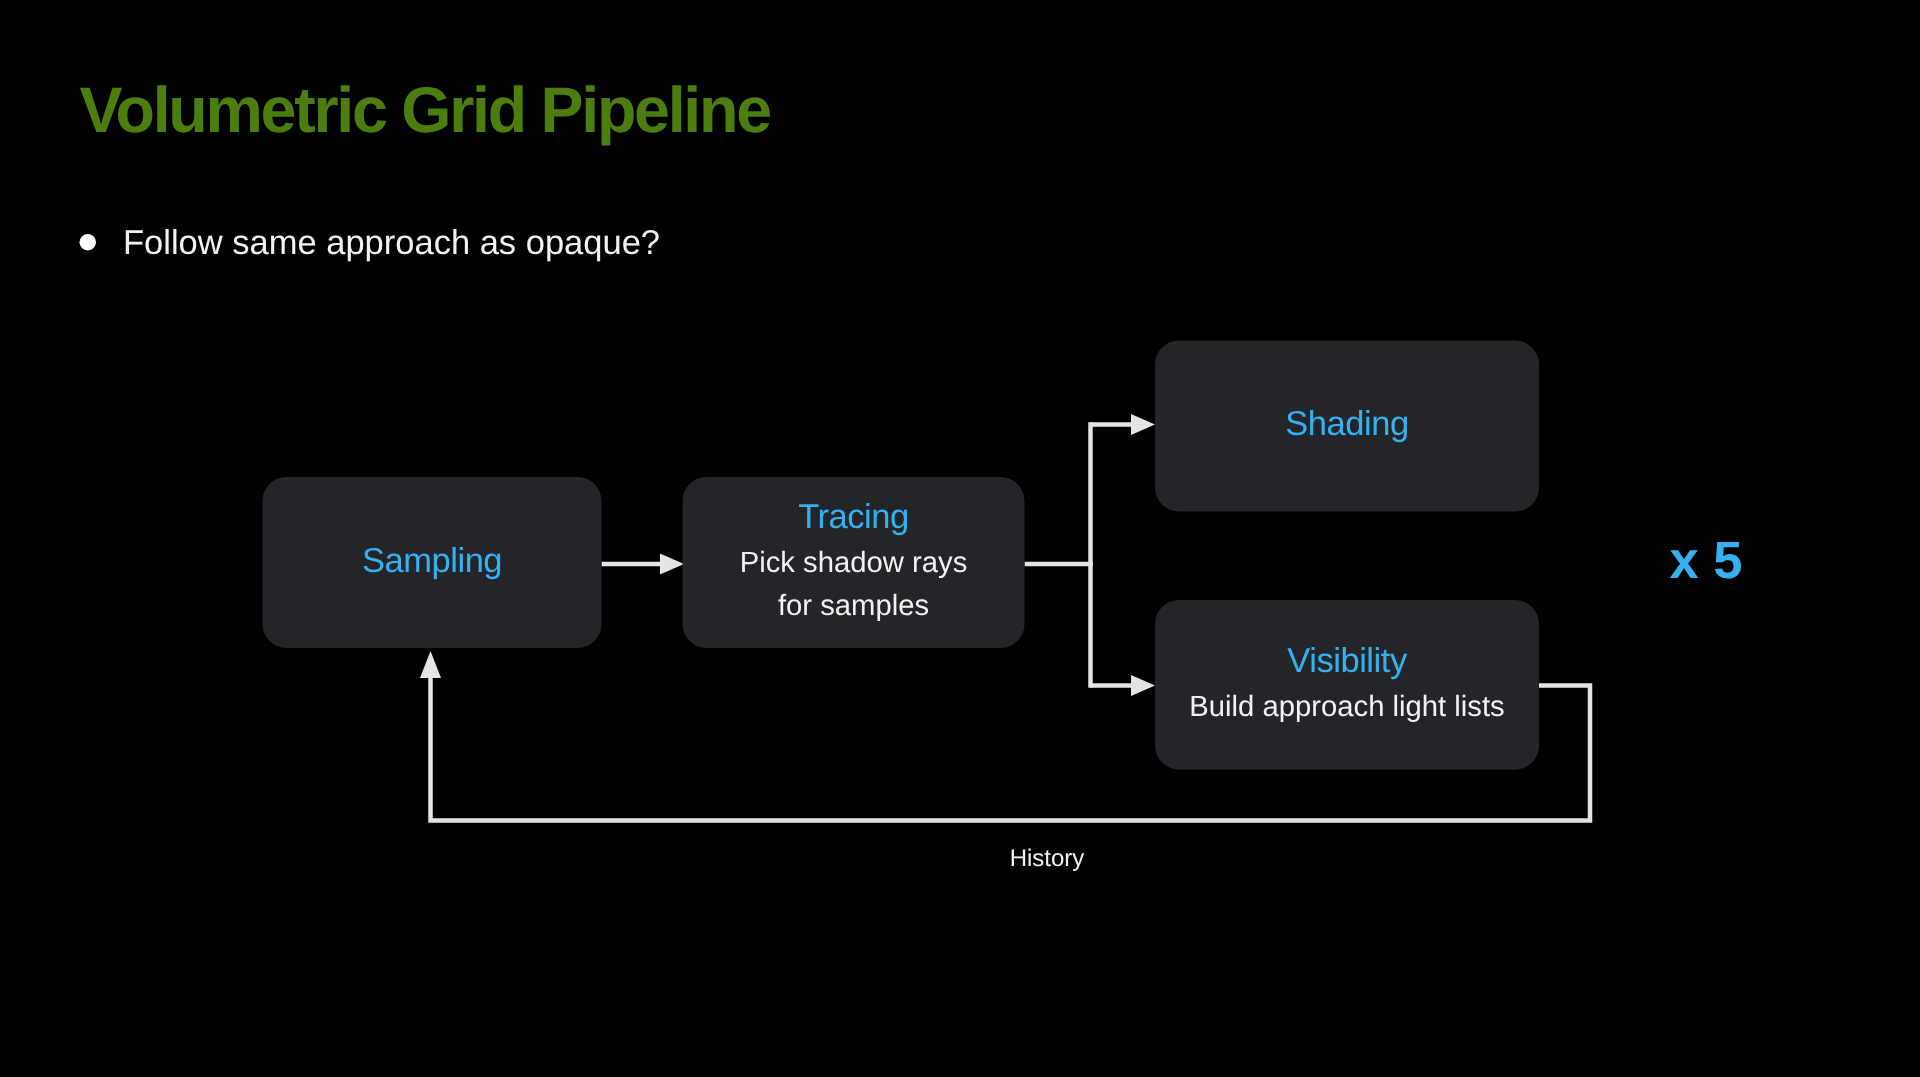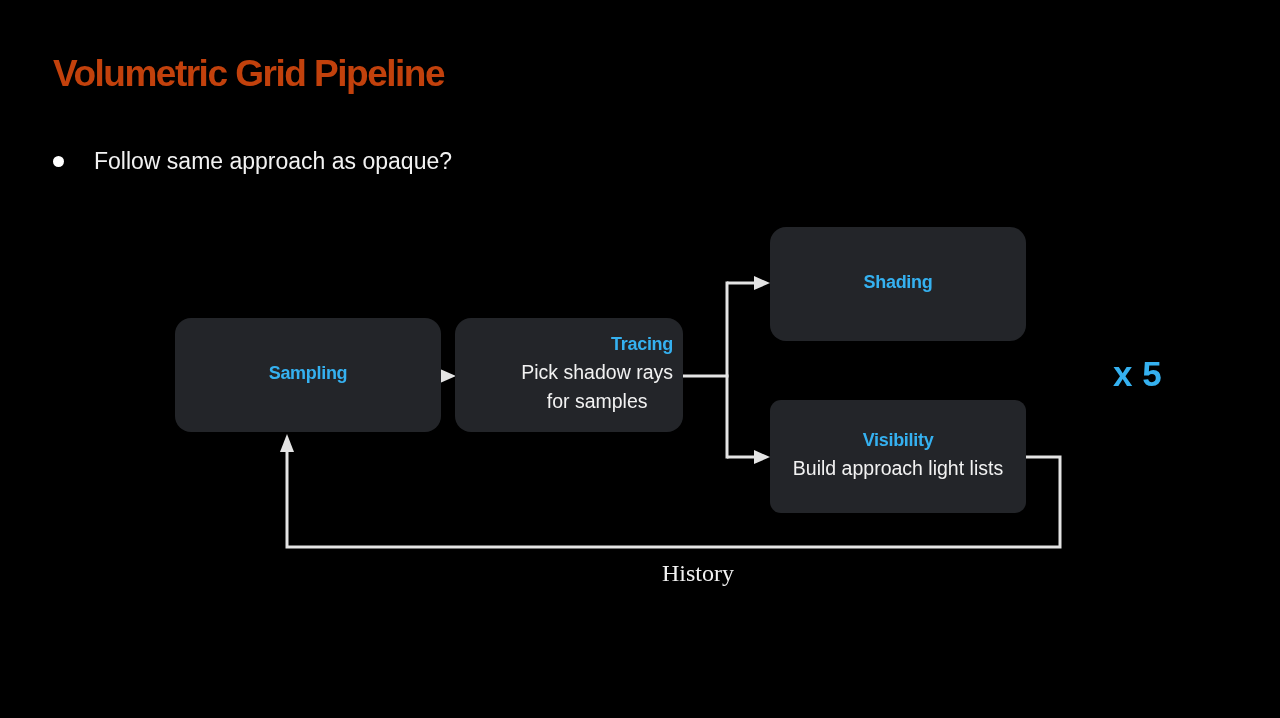--- a/index.html
+++ b/index.html
@@ -18,34 +18,34 @@
     width: 1280px;
     height: 718px;
     background: var(--background);
     overflow: hidden;
   }
 
   .slide-title {
     position: absolute;
     left: 53px;
     top: 48px;
-    font-size: 37px;
+    font-size: 43px;
     line-height: 52px;
     font-weight: 700;
     letter-spacing: -1.5px;
-    color: #c2410c;
+    color: #4d7c0f;
   }
 
   .bullet-row {
     position: absolute;
     left: 53px;
     top: 148px;
     display: flex;
     align-items: center;
-    gap: 30px;
+    gap: 18px;
   }
   .bullet-dot {
     width: 11px;
     height: 11px;
     border-radius: 50%;
     background: #ffffff;
     flex: 0 0 auto;
   }
   .bullet-text {
     font-size: 23px;
@@ -75,58 +75,57 @@
     background: var(--node-fill);
     border-radius: 16px;
     display: flex;
     flex-direction: column;
     align-items: center;
     justify-content: center;
     text-align: center;
     padding: 8px 10px;
   }
   .node-title {
-    font-size: 18px;
-    font-weight: 700;
+    font-size: 23px;
+    font-weight: 400;
     color: var(--accent-blue);
     letter-spacing: -0.3px;
     margin-bottom: 3px;
   }
   .node-body {
     font-size: 19.5px;
     line-height: 29px;
     color: var(--text-white);
     white-space: pre-line;
   }
 
-  .node-sampling   { left: 175px; top: 318px; width: 266px; height: 114px; }
-  .node-tracing    { left: 455px; top: 318px; width: 228px; height: 114px; align-items: flex-end; }
+  .node-sampling   { left: 175px; top: 318px; width: 226px; height: 114px; }
+  .node-tracing    { left: 455px; top: 318px; width: 228px; height: 114px; }
   .node-shading    { left: 770px; top: 227px; width: 256px; height: 114px; }
-  .node-visibility { left: 770px; top: 400px; width: 256px; height: 113px; border-radius: 11px; }
+  .node-visibility { left: 770px; top: 400px; width: 256px; height: 113px; }
 
   .loop-count-label {
     position: absolute;
     left: 1113px;
     top: 354px;
     font-size: 35px;
     line-height: 40px;
     font-weight: 700;
     color: var(--accent-blue);
   }
 
   .history-label {
     position: absolute;
     left: 623px;
     top: 560px;
     width: 150px;
     text-align: center;
-    font-size: 24px;
+    font-size: 16px;
     line-height: 26px;
     color: var(--text-white);
-    font-family: Liberation Serif, serif;
   }
 </style>
 </head>
 <body>
 
 <div class="slide">
 
   <h1 class="slide-title">Volumetric Grid Pipeline</h1>
 
   <div class="bullet-row">

